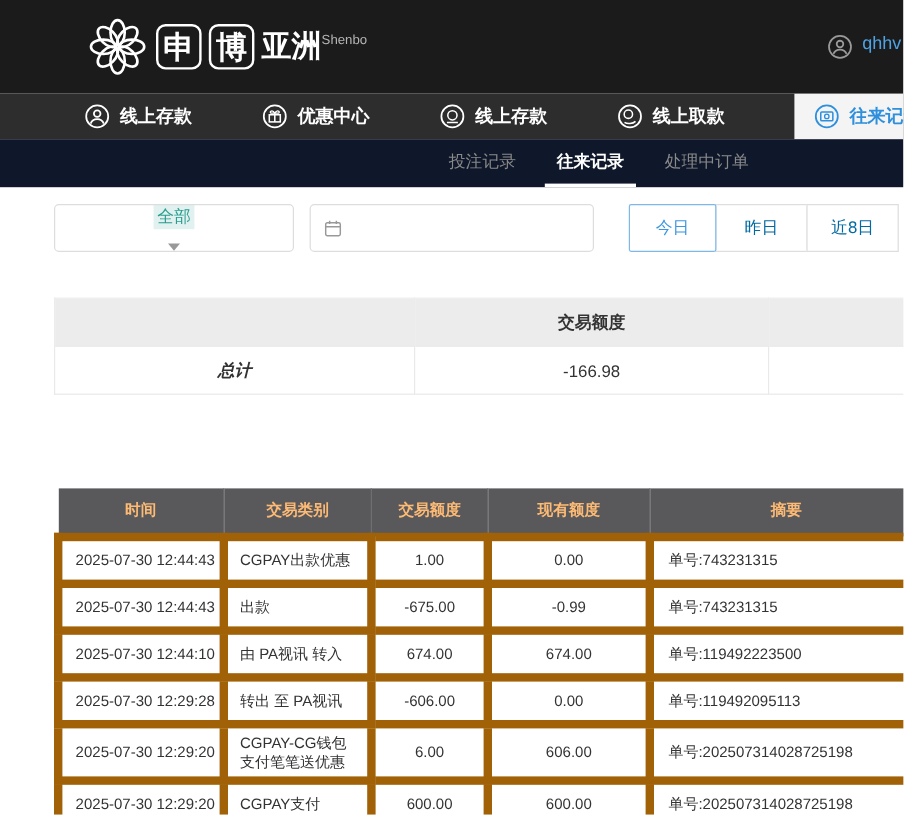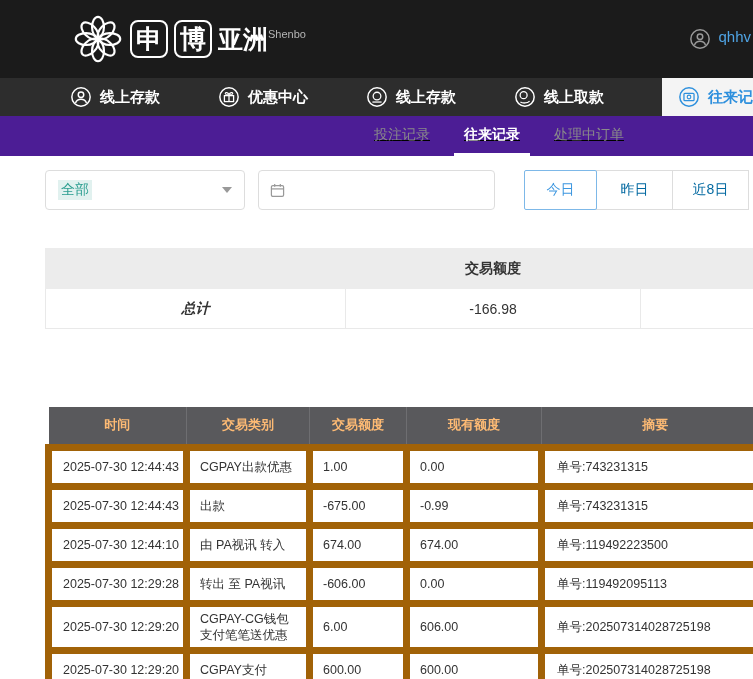--- a/index.html
+++ b/index.html
@@ -24,29 +24,29 @@
   
   .mainnav { height:38px; background:#2d2d2d; display:flex; align-items:stretch;
     padding-left:70px; gap:58px; overflow:hidden; }
   .nav-item { display:flex; align-items:center; gap:8px; color:#fff; font-weight:700;
     font-size:15px; white-space:nowrap; cursor:pointer; }
   .nav-item svg { width:22px; height:22px; }
   .nav-item.active { margin-left:auto; background:#f4f4f4; color:#2e90dd;
     padding:0 26px 0 16px; margin-right:-18px; }
 
   
-  .subnav { height:40px; background:#4c1d95; display:flex; padding-left:364px; gap:14px; overflow:hidden;text-decoration:underline; }
+  .subnav { height:40px; background:#0f172a; display:flex; padding-left:364px; gap:14px; overflow:hidden; }
   .tab { color:#8a8a8a; font-size:14px; line-height:37px; padding:0 10px; cursor:pointer; white-space:nowrap; }
   .tab.active { color:#fff; font-weight:700; border-bottom:3px solid #fff; }
 
   
   .content { padding-left:45px; }
   .filters { display:flex; align-items:center; margin-top:14px; }
   .select { width:200px; height:40px; border:1px solid #ddd; border-radius:4px;
-    display:flex; align-items:center; justify-content:space-between; padding:0 12px; cursor:pointer; background:#fff; }
+    display:flex; align-items:center; justify-content:space-between; padding:0 12px; cursor:pointer; background:#fff;flex-direction:column; }
   .select .val { color:#2a9d8f; font-size:14px; background:rgba(42,157,143,0.14); padding:1px 3px; }
   .select .arrow { width:0; height:0; border-left:5px solid transparent; border-right:5px solid transparent;
     border-top:6px solid #999; }
   .dateinput { width:237px; height:40px; border:1px solid #ddd; border-radius:4px; margin-left:13px;
     display:flex; align-items:center; gap:8px; padding:0 11px; color:#999; font-size:13px; cursor:text; background:#fff; }
   .btn-group { display:flex; margin-left:13px; }
   .qbtn { height:40px; background:#fff; border:1px solid #ddd; color:#0369a1; font-size:14px;
     width:77px; margin-left:-1px; cursor:pointer; font-family:inherit; }
   .qbtn:first-child { width:73px; margin-left:16px; }
   .qbtn.active { color:#3d97e0; border-color:#7db8e8; position:relative; z-index:2; border-radius:2px; }
@@ -59,21 +59,21 @@
   .summary .lbl { font-weight:700;font-style:italic; }
 
   
   .records { margin-top:78px; width:720px; font-size:12.5px; color:#333; }
   .records th { background:#59595c; color:#fdba74; font-size:13px; font-weight:700;
     height:40px; text-align:center; border-right:1px solid #6e6e71; }
   .records th:last-child { border-right:none; }
   .records td { height:39px; border:7px solid #a16207; padding:4px 10px; line-height:16px; }
   .c-time { text-align:left; white-space:nowrap; padding-left:11px !important; }
   .c-type { text-align:left; }
-  .c-amt, .c-bal { text-align:left; }
+  .c-amt, .c-bal { text-align:center; }
   .c-memo { text-align:left; padding-left:12px !important; white-space:nowrap; }
 </style>
 </head>
 <body>
 
 <div class="page">
 
   <header class="topbar">
     <div class="logo">
       <svg class="logo-flower" viewBox="0 0 48 48">

